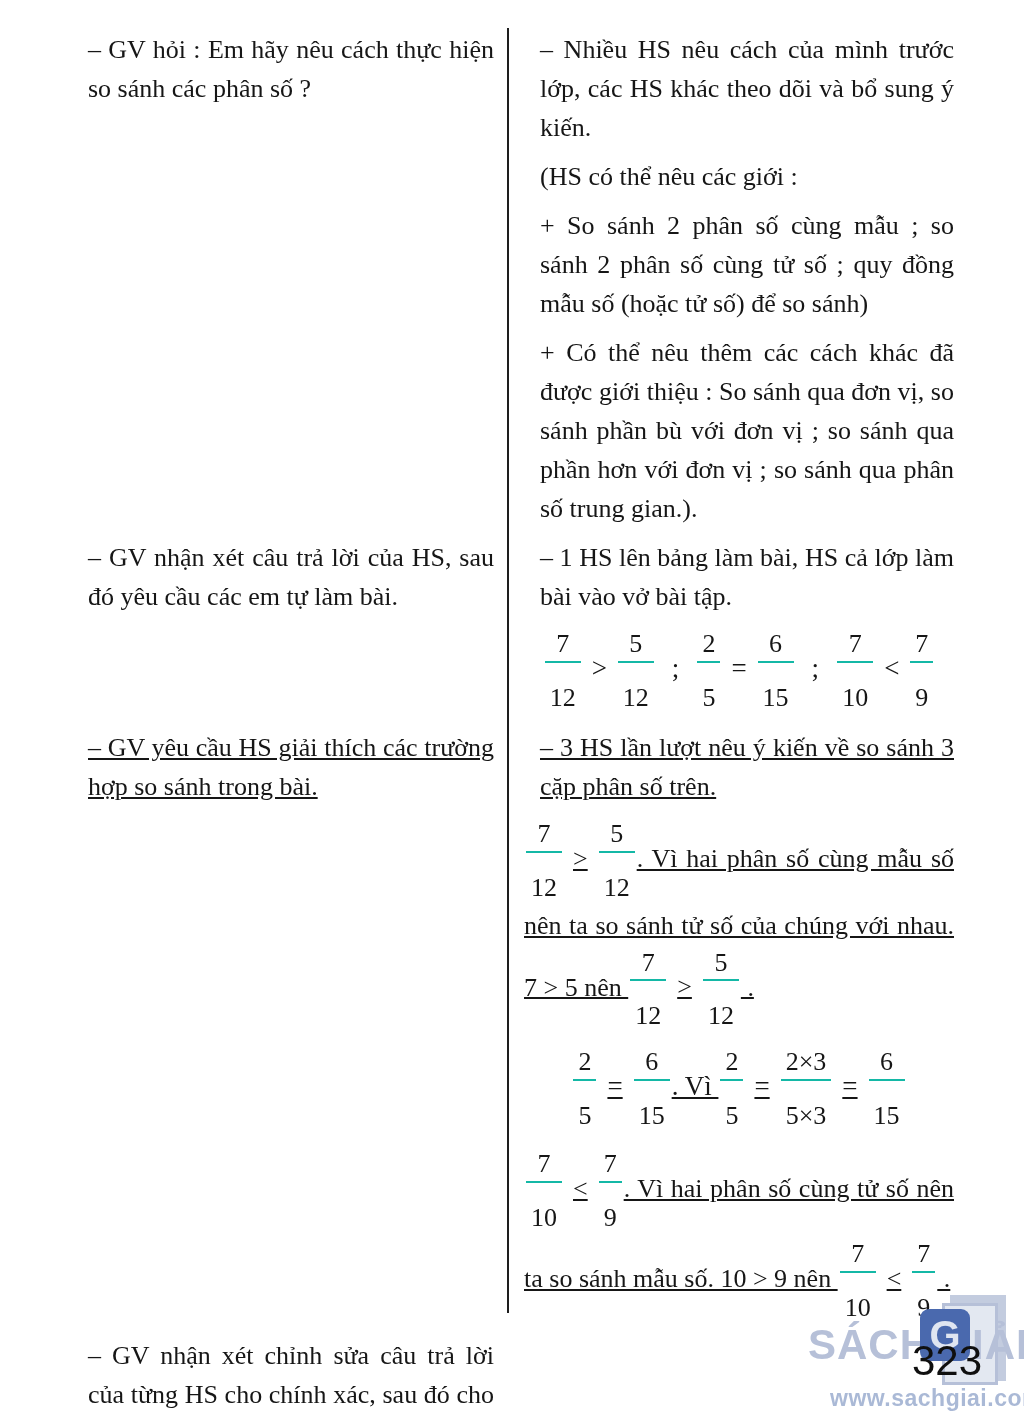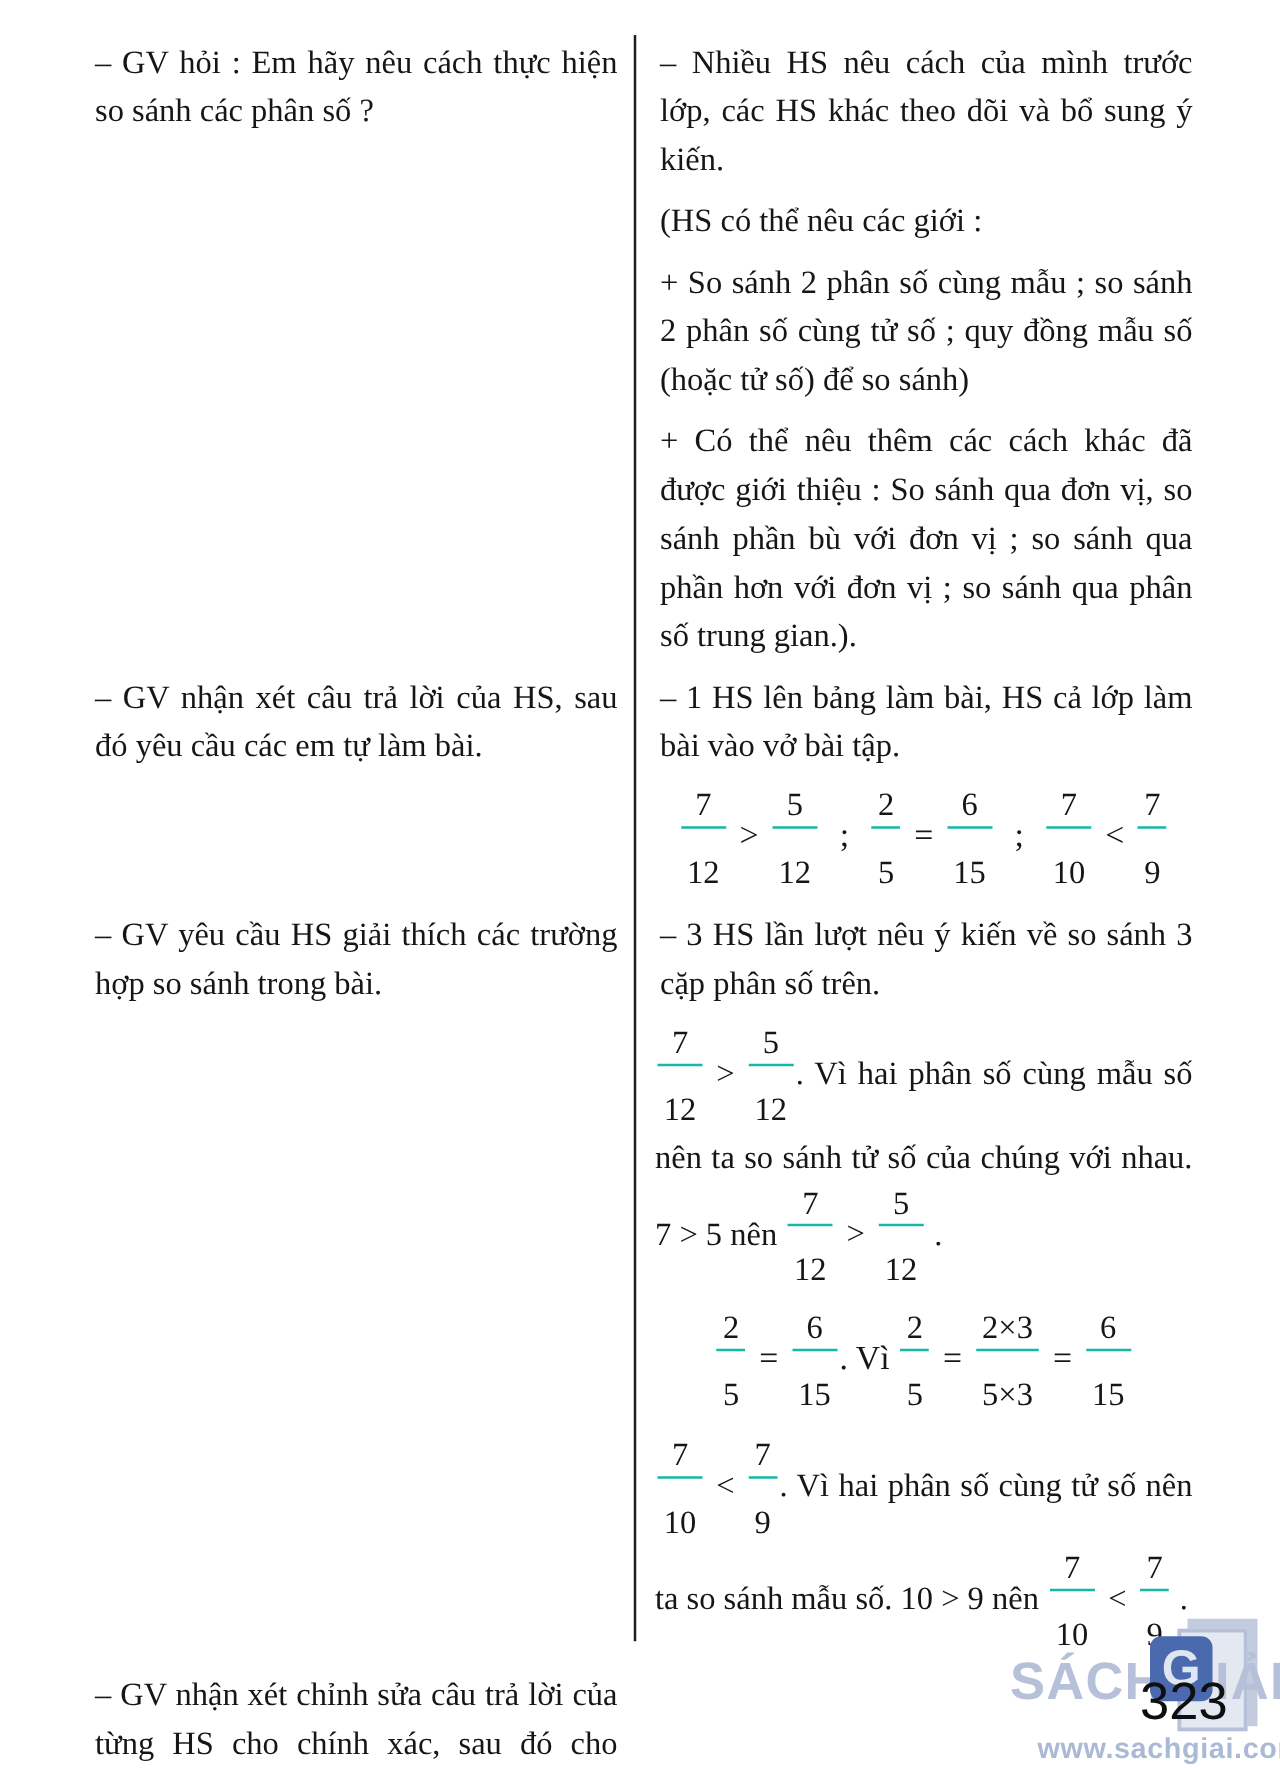--- a/index.html
+++ b/index.html
@@ -8,25 +8,25 @@
     width:1024px;height:1414px;
     background:#ffffff;
     font-family:"Liberation Serif","DejaVu Serif",serif;
     color:#161616;
     overflow:hidden;
   }
   .content{position:absolute;top:30px;left:0;width:1024px;}
   .row{display:flex;align-items:stretch;}
   .row1{min-height:490px;}
   .row2{min-height:170px;}
-  .row3{min-height:525px;}
+  .row3{min-height:525px;text-decoration:underline;}
   .cell-left{width:508px;padding:0 14px 0 72px;box-sizing:border-box;}
   .cell-right{width:516px;padding:0 70px 0 16px;box-sizing:border-box;}
   .para{
-    margin:0 0 10px 4px;
+    margin:0 0 10px 16px;
     font-size:26px;
     line-height:39px;
     text-align:justify;
     text-justify:inter-word;
   }
   .divider{
     position:absolute;left:507px;top:28px;width:2px;height:1285px;
     background:#1e1e1e;
   }
   

